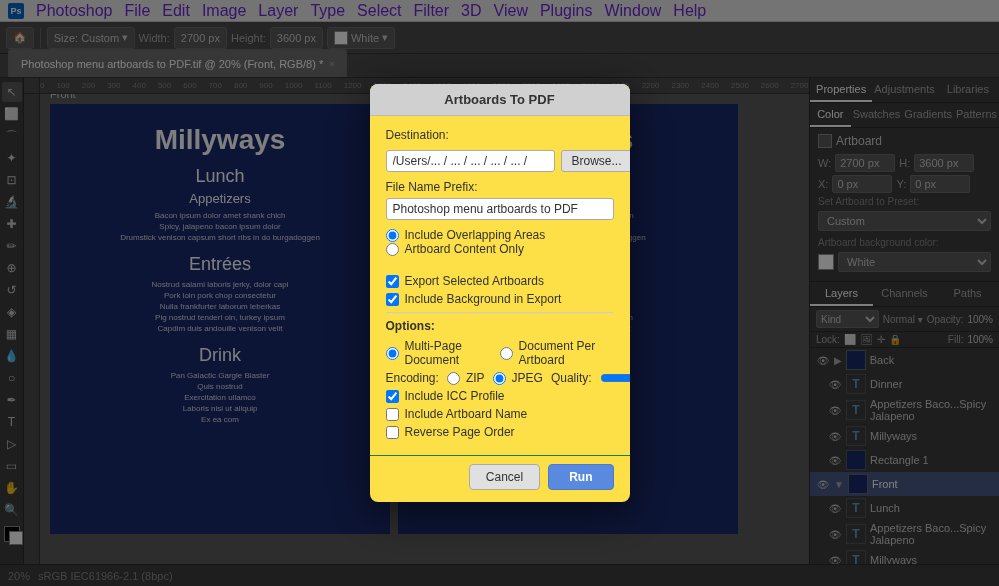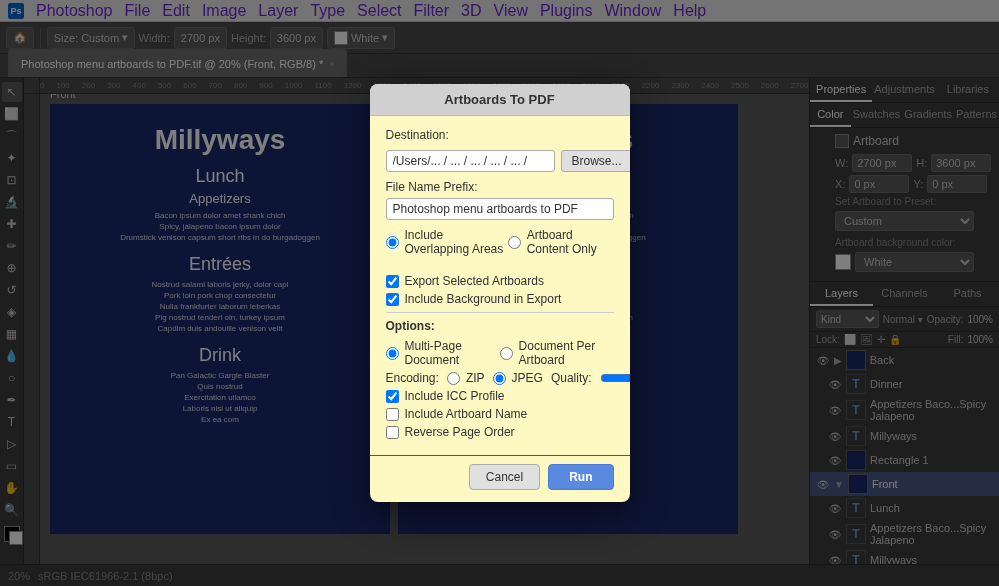--- a/index.html
+++ b/index.html
@@ -214,21 +214,21 @@
       text-align: center;
       padding: 5px 2px;
       font-size: 11px;
       color: #aaa;
       cursor: pointer;
       border-bottom: 2px solid transparent;
     }
     .panel-tab.active { color: #fff; border-bottom-color: #fff; }
 
     .panel-section {
-      padding: 6px 25px;
+      padding: 6px 8px;
       border-bottom: 1px solid #2a2a2a;
     }
     .panel-label {
       font-size: 10px;
       color: #888;
       margin-bottom: 4px;
     }
     .panel-row {
       display: flex;
       align-items: center;
@@ -341,21 +341,21 @@
       position: fixed;
       top: 0; left: 0; right: 0; bottom: 0;
       background: rgba(0,0,0,0.5);
       display: flex;
       align-items: center;
       justify-content: center;
       z-index: 1000;
     }
 
     .dialog {
-      background: #fef9c3;
+      background: #fde047;
       border-radius: 8px;
       box-shadow: 0 10px 40px rgba(0,0,0,0.6);
       width: 260px;
       overflow: hidden;
       color: #333;
     }
 
     .dialog-title-bar {
       background: #d0d0d0;
       padding: 8px 12px;
@@ -407,21 +407,21 @@
       height: 22px;
       border: 1px solid #aaa;
       border-radius: 3px;
       background: white;
       padding: 0 6px;
       font-size: 12px;
       color: #333;
       margin-bottom: 8px;
     }
 
-    .radio-group { display: flex; flex-direction: row; gap: 0; margin-bottom: 18px; }
+    .radio-group { display: flex; flex-direction: column; gap: 0; margin-bottom: 18px; }
     .radio-row { display: flex; align-items: center; gap: 6px; font-size: 12px; color: #333; }
     .radio-row input[type=radio] { margin: 0; }
     .checkbox-row { display: flex; align-items: center; gap: 6px; font-size: 12px; color: #333; margin-bottom: 4px; }
     .checkbox-row input[type=checkbox] { margin: 0; }
 
     .dialog-section-label {
       font-size: 12px;
       font-weight: 600;
       color: #333;
       margin-bottom: 6px;

